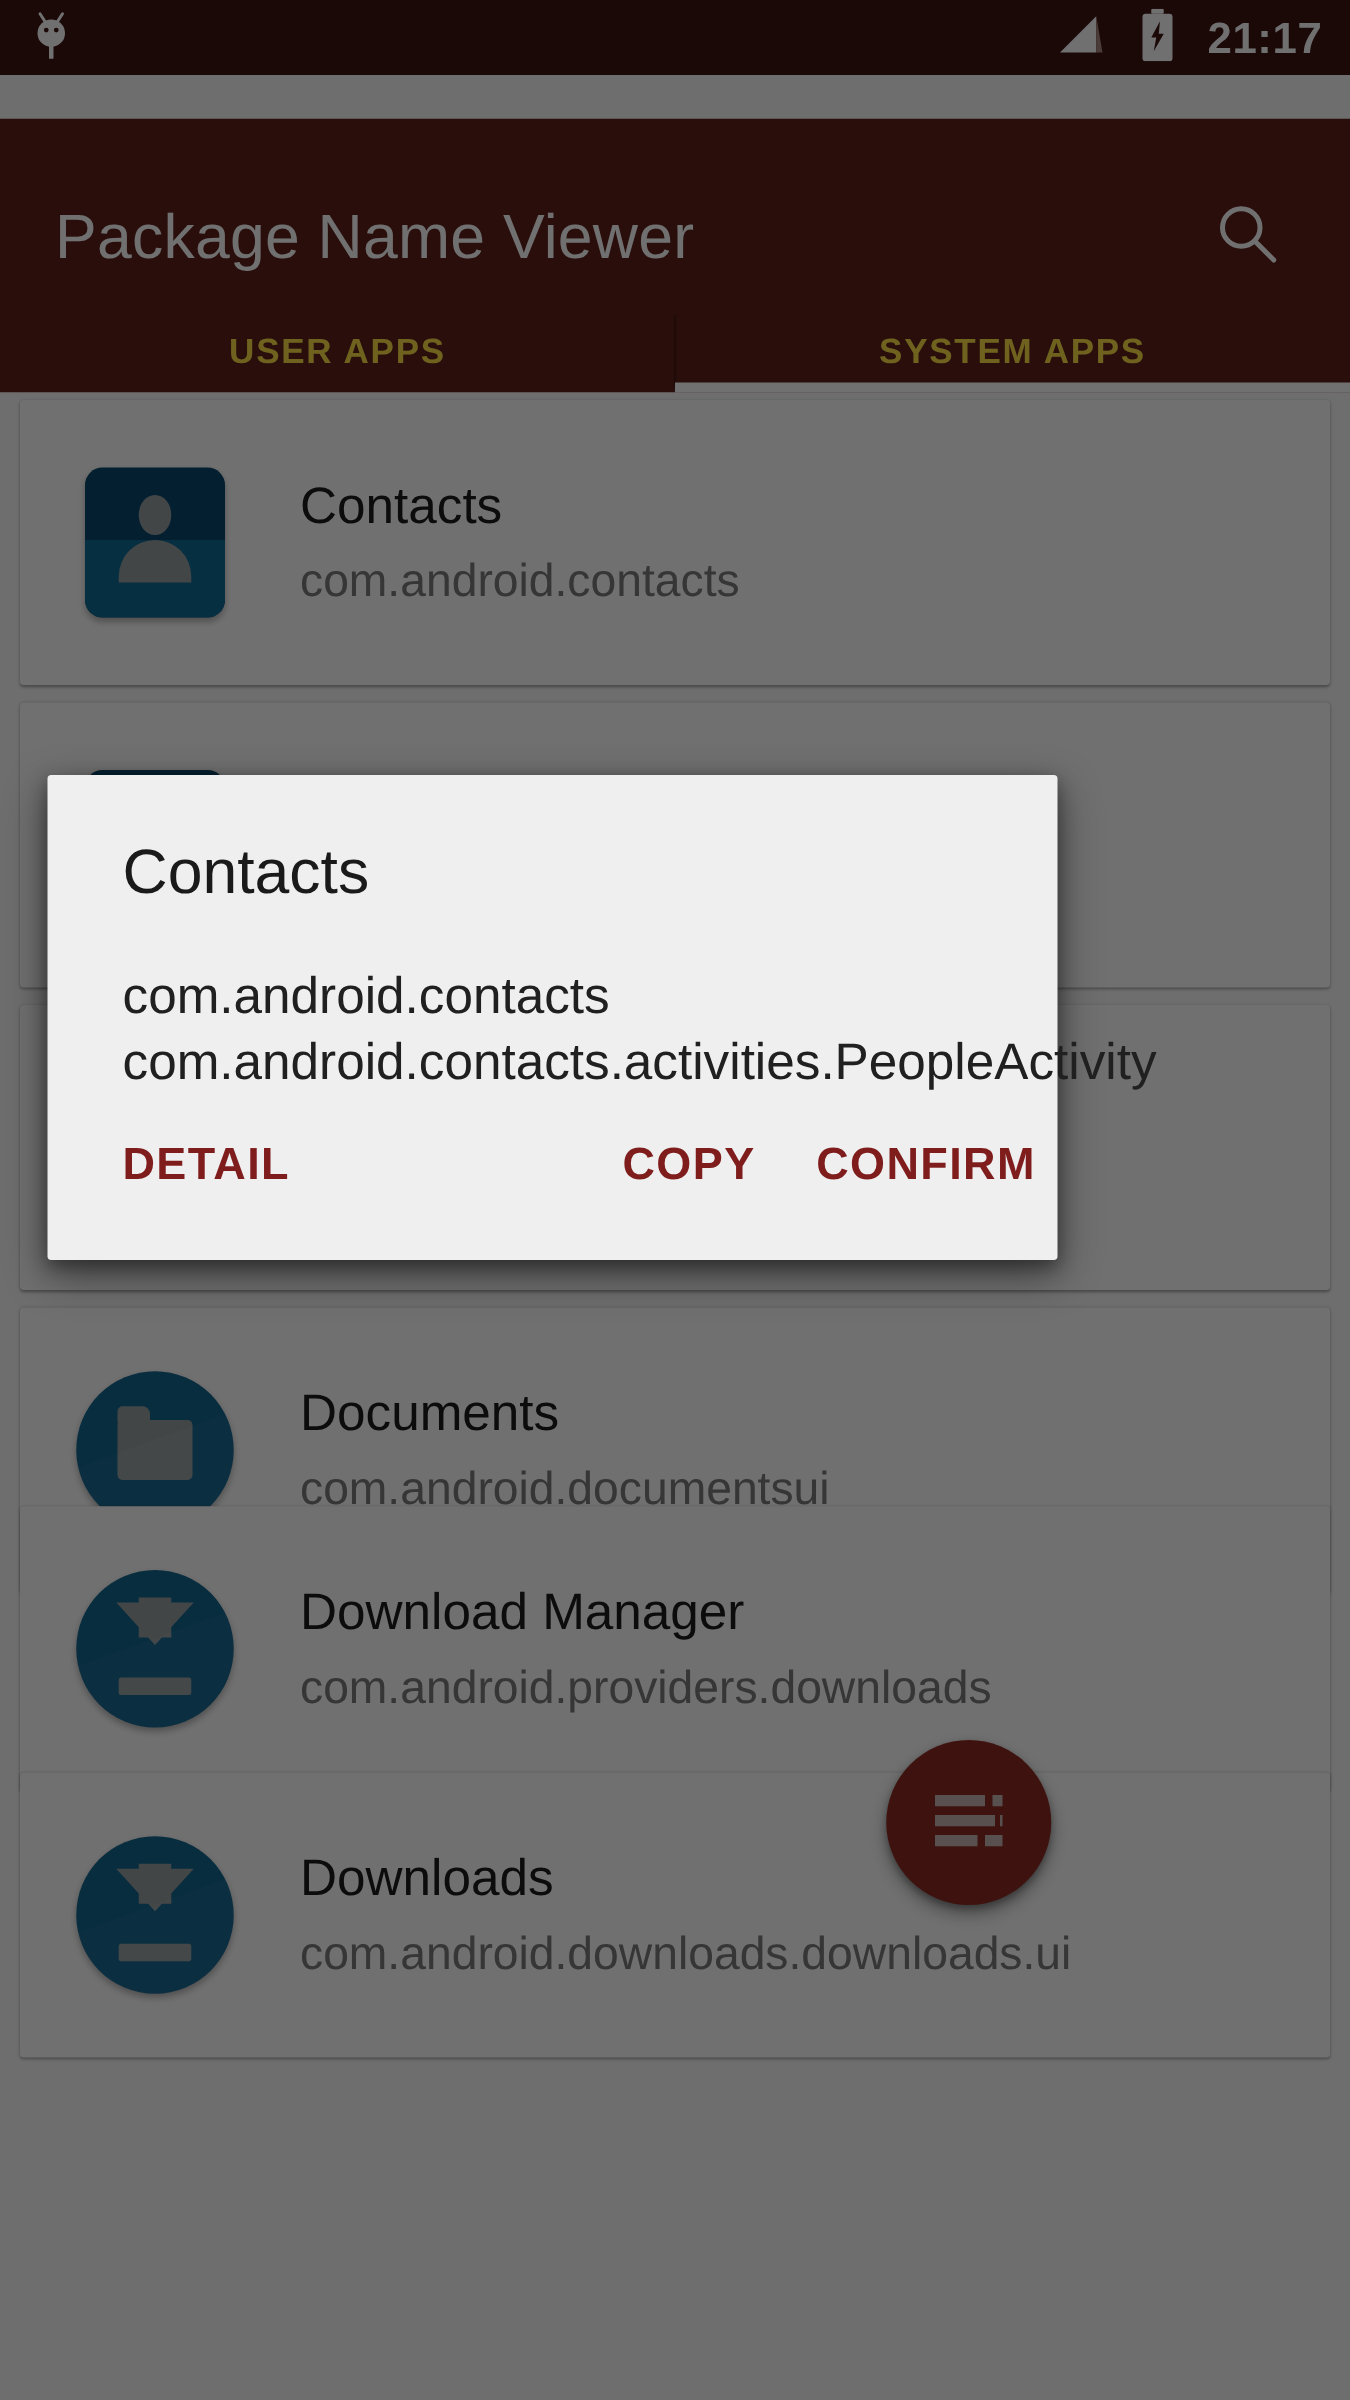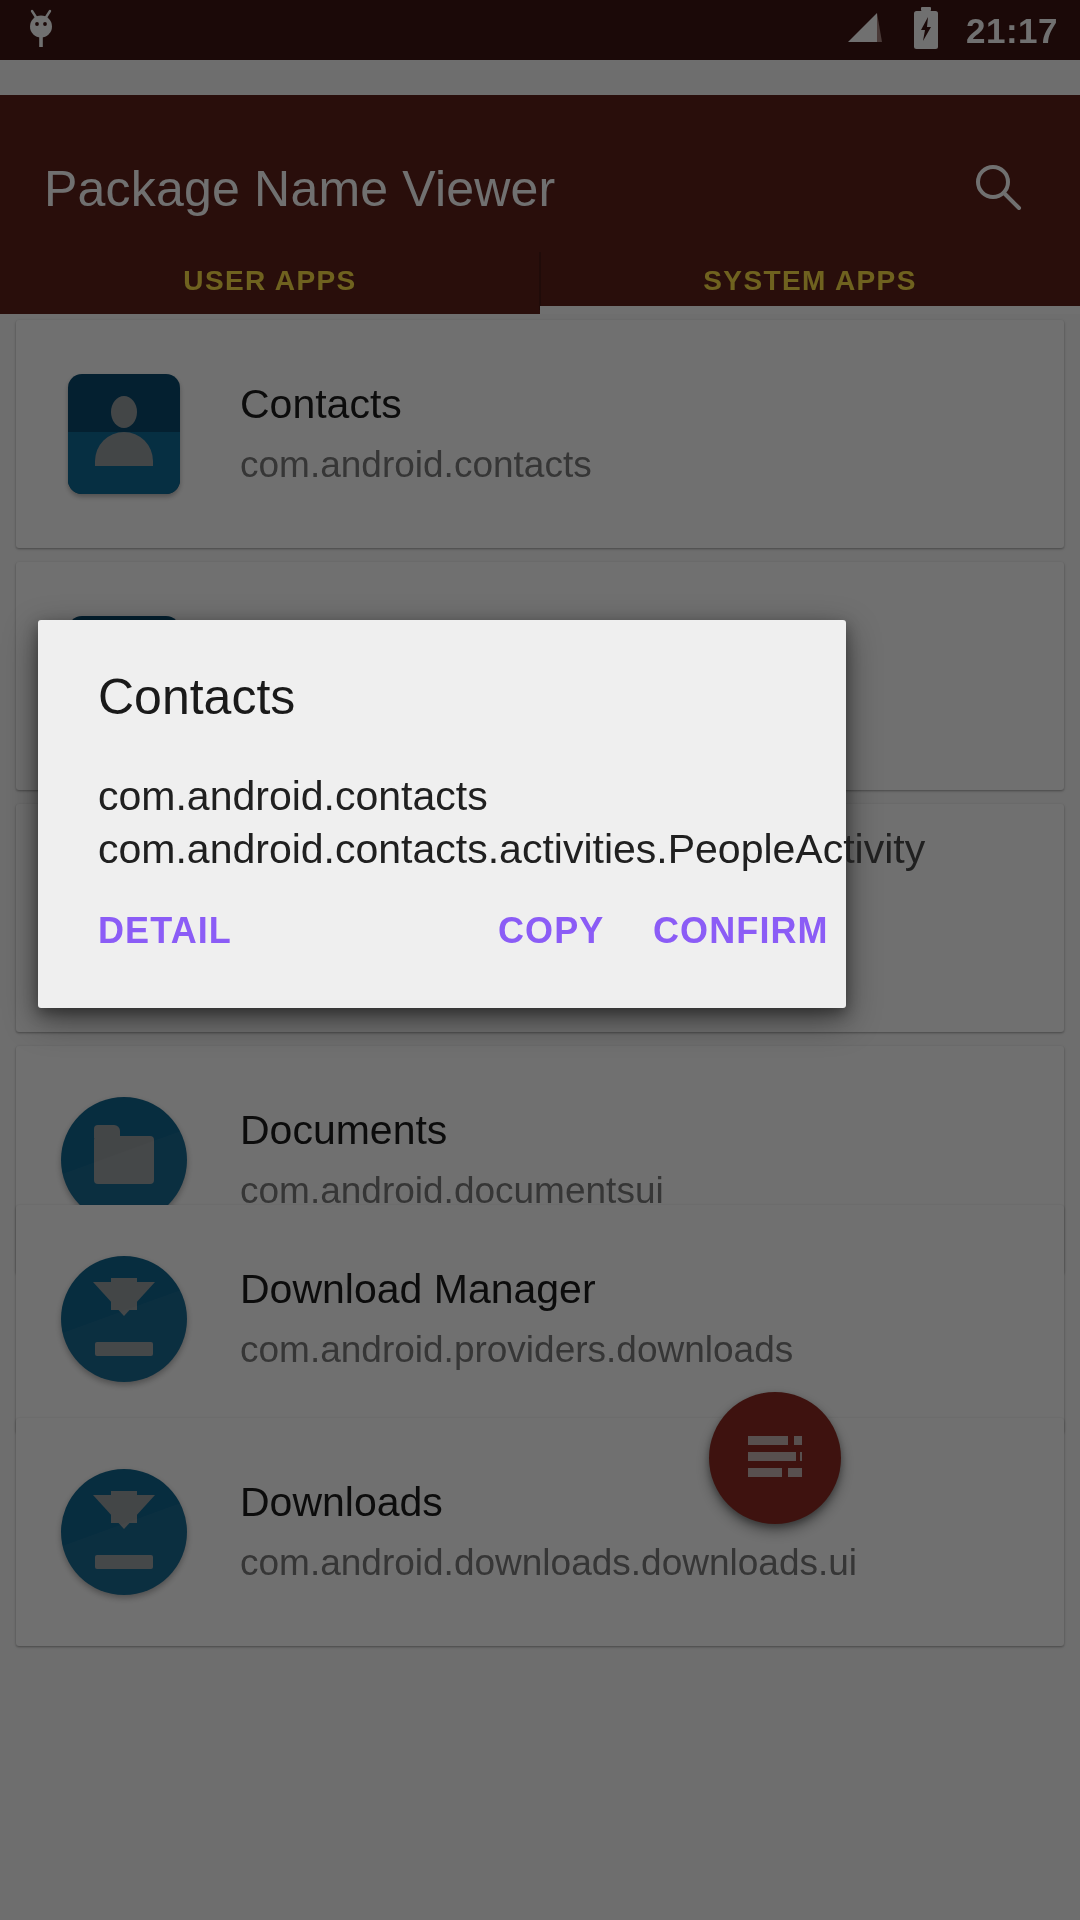--- a/index.html
+++ b/index.html
@@ -149,21 +149,21 @@
     box-shadow:0 12px 34px rgba(0,0,0,.45),0 5px 14px rgba(0,0,0,.35);
     box-sizing:border-box;
   }
   .dlg-title{
     font-size:50px;color:#1a1a1a;font-weight:normal;line-height:1;
   }
   .dlg-body{font-size:41px;color:#202020;line-height:1.30;}
   .dlg-actions{display:flex;align-items:center;}
   .dlg-btn{
     font-size:36px;font-weight:bold;letter-spacing:1.1px;
-    color:#8b5cf6;background:transparent;border:0;padding:0;
+    color:#7f1d1d;background:transparent;border:0;padding:0;
     font-family:"Liberation Sans",sans-serif;cursor:pointer;
   }
 </style>
 </head>
 <body>
 
 <div class="screen">
 
   <div class="app-layer">
 

